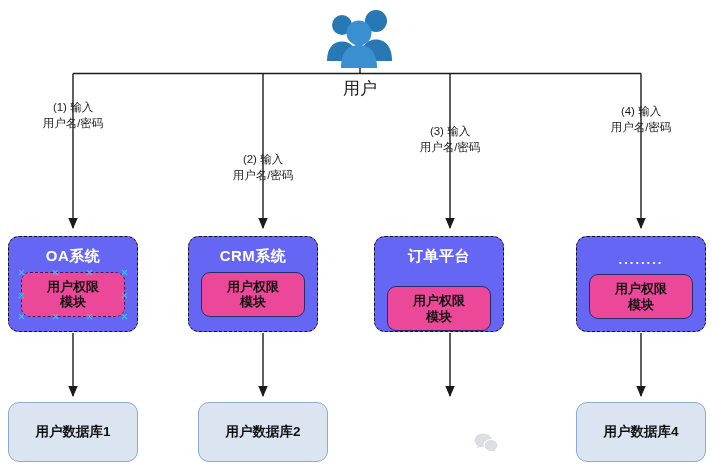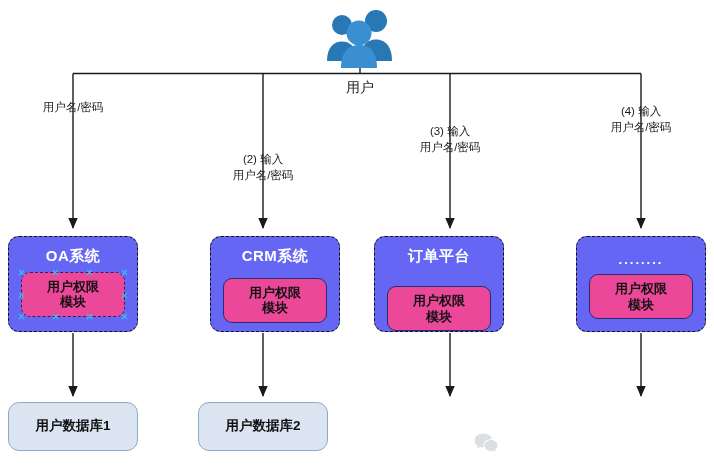--- a/index.html
+++ b/index.html
@@ -38,21 +38,21 @@
   }
   .actor-icon {
     display: block;
     margin: 0 auto;
     width: 72px;
     height: 62px;
   }
   .actor-label {
     display: block;
     margin-top: 12px;
-    font-size: 14px;
+    font-size: 17px;
     color: #1a1a1a;
     line-height: 1.1;
   }
 
   
   .flow-label {
     position: absolute;
     text-align: center;
     font-size: 11.5px;
     color: #1a1a1a;
@@ -141,21 +141,21 @@
   .h-e  { right: -4px; top: 19px; }
   .h-sw { left: -4px;  bottom: -4px; }
   .h-s  { left: 30px;  bottom: -4px; }
   .h-s2 { left: 64px;  bottom: -4px; }
   .h-se { right: -4px; bottom: -4px; }
 
   
   .database {
     position: absolute;
     width: 130px;
-    height: 49px;
+    height: 60px;
     background: #dbe5f1;
     border: 1.2px solid #8faac8;
     border-radius: 11px;
     box-sizing: border-box;
     display: flex;
     align-items: center;
     justify-content: center;
   }
   .database-label {
     font-size: 13.5px;
@@ -224,20 +224,21 @@
       <circle cx="52" cy="15" r="11" fill="#2878b5"></circle>
       <path d="M36,55 C36,39.5 43.5,33.5 52,33.5 C60.5,33.5 68,39.5 68,55 Z" fill="#2878b5"></path>
 
       <circle cx="35" cy="27" r="12.5" fill="#3a8fd0"></circle>
       <path d="M17,62 C17,45 25,39 35,39 C45,39 53,45 53,62 Z" fill="#3a8fd0"></path>
     </svg>
     <span class="actor-label">用户</span>
   </div>
 
   <div class="flow-label" style="left:8px; top:100px; width:130px;">
+    <span class="l1">(1) 输入</span>
     <span class="l2">用户名/密码</span>
   </div>
 
   <div class="flow-label" style="left:198px; top:124px; width:130px;margin-top:28px;">
     <span class="l1">(2) 输入</span>
     <span class="l2">用户名/密码</span>
   </div>
 
   <div class="flow-label" style="left:385px; top:124px; width:130px;">
     <span class="l1">(3) 输入</span>
@@ -262,21 +263,21 @@
       <span class="handle h-ne"></span>
       <span class="handle h-w"></span>
       <span class="handle h-e"></span>
       <span class="handle h-sw"></span>
       <span class="handle h-s"></span>
       <span class="handle h-s2"></span>
       <span class="handle h-se"></span>
     </div>
   </div>
 
-  <div class="system" style="left:210px; top:236px;gap:6px;">
+  <div class="system" style="left:188px; top:236px;">
     <div class="system-title">CRM系统</div>
     <div class="module">
       <div class="module-label">
         <span>用户权限</span><br>
         <span>模块</span>
       </div>
     </div>
   </div>
 
   <div class="system" style="left:374px; top:236px;justify-content:space-between;">
@@ -301,20 +302,23 @@
 
   <div class="database" style="left:8px; top:402px;">
     <span class="database-label">用户数据库1</span>
   </div>
 
   <div class="database" style="left:198px; top:402px;">
     <span class="database-label">用户数据库2</span>
   </div>
 
 
+  <div class="database" style="left:576px; top:402px;">
+    <span class="database-label">用户数据库4</span>
+  </div>
 
   <div class="watermark">
     <svg class="wechat-glyph" viewBox="0 0 24 22" xmlns="http://www.w3.org/2000/svg">
       <path d="M9,1.6 C4.3,1.6 0.6,4.7 0.6,8.4 C0.6,10.5 1.8,12.4 3.7,13.7 L2.9,16.3 L5.8,14.9
                C6.8,15.2 7.9,15.3 9,15.3 C9.3,15.3 9.6,15.3 9.9,15.3 C9.7,14.7 9.6,14.1 9.6,13.5
                C9.6,9.9 13.1,7.1 17.4,7.1 C17.6,7.1 17.8,7.1 18,7.1 C17.2,3.9 13.5,1.6 9,1.6 Z" fill="#aab4c0"></path>
       <path d="M23.4,13.5 C23.4,10.4 20.5,8.0 17.0,8.0 C13.5,8.0 10.6,10.4 10.6,13.5
                C10.6,16.6 13.5,19.0 17.0,19.0 C17.8,19.0 18.6,18.9 19.3,18.7 L21.6,19.8 L21.0,17.7
                C22.5,16.7 23.4,15.2 23.4,13.5 Z" fill="#aab4c0"></path>
     </svg>

